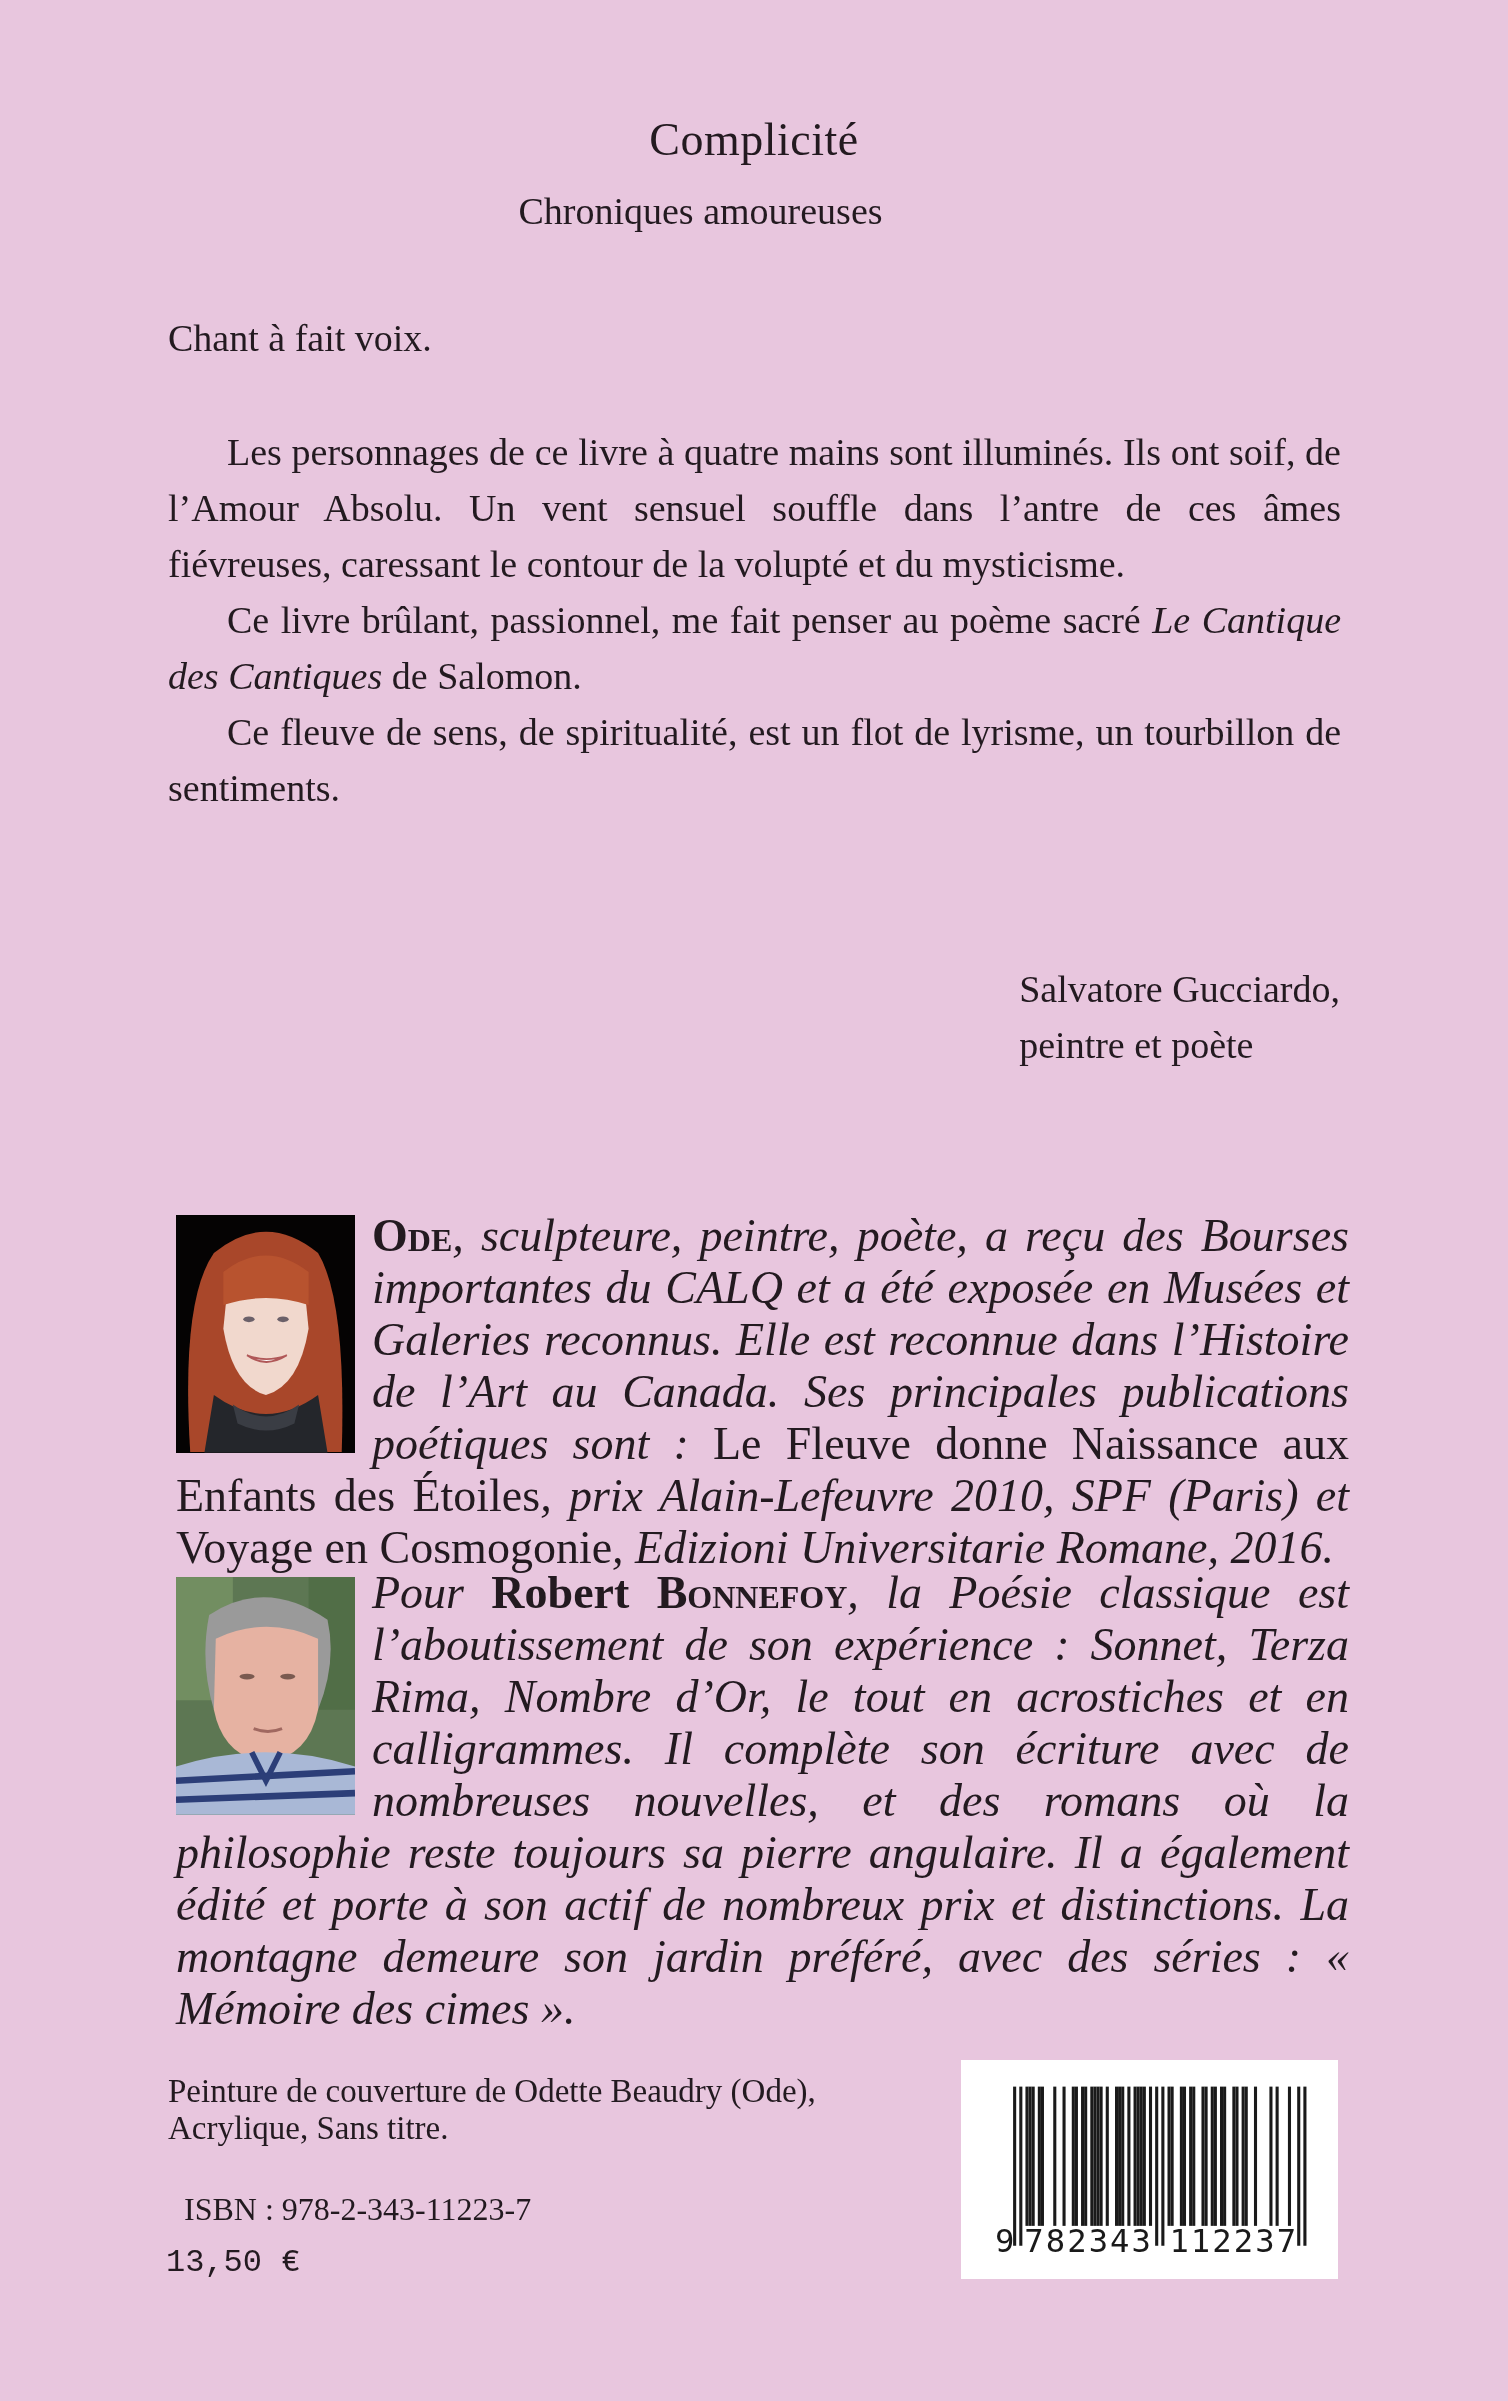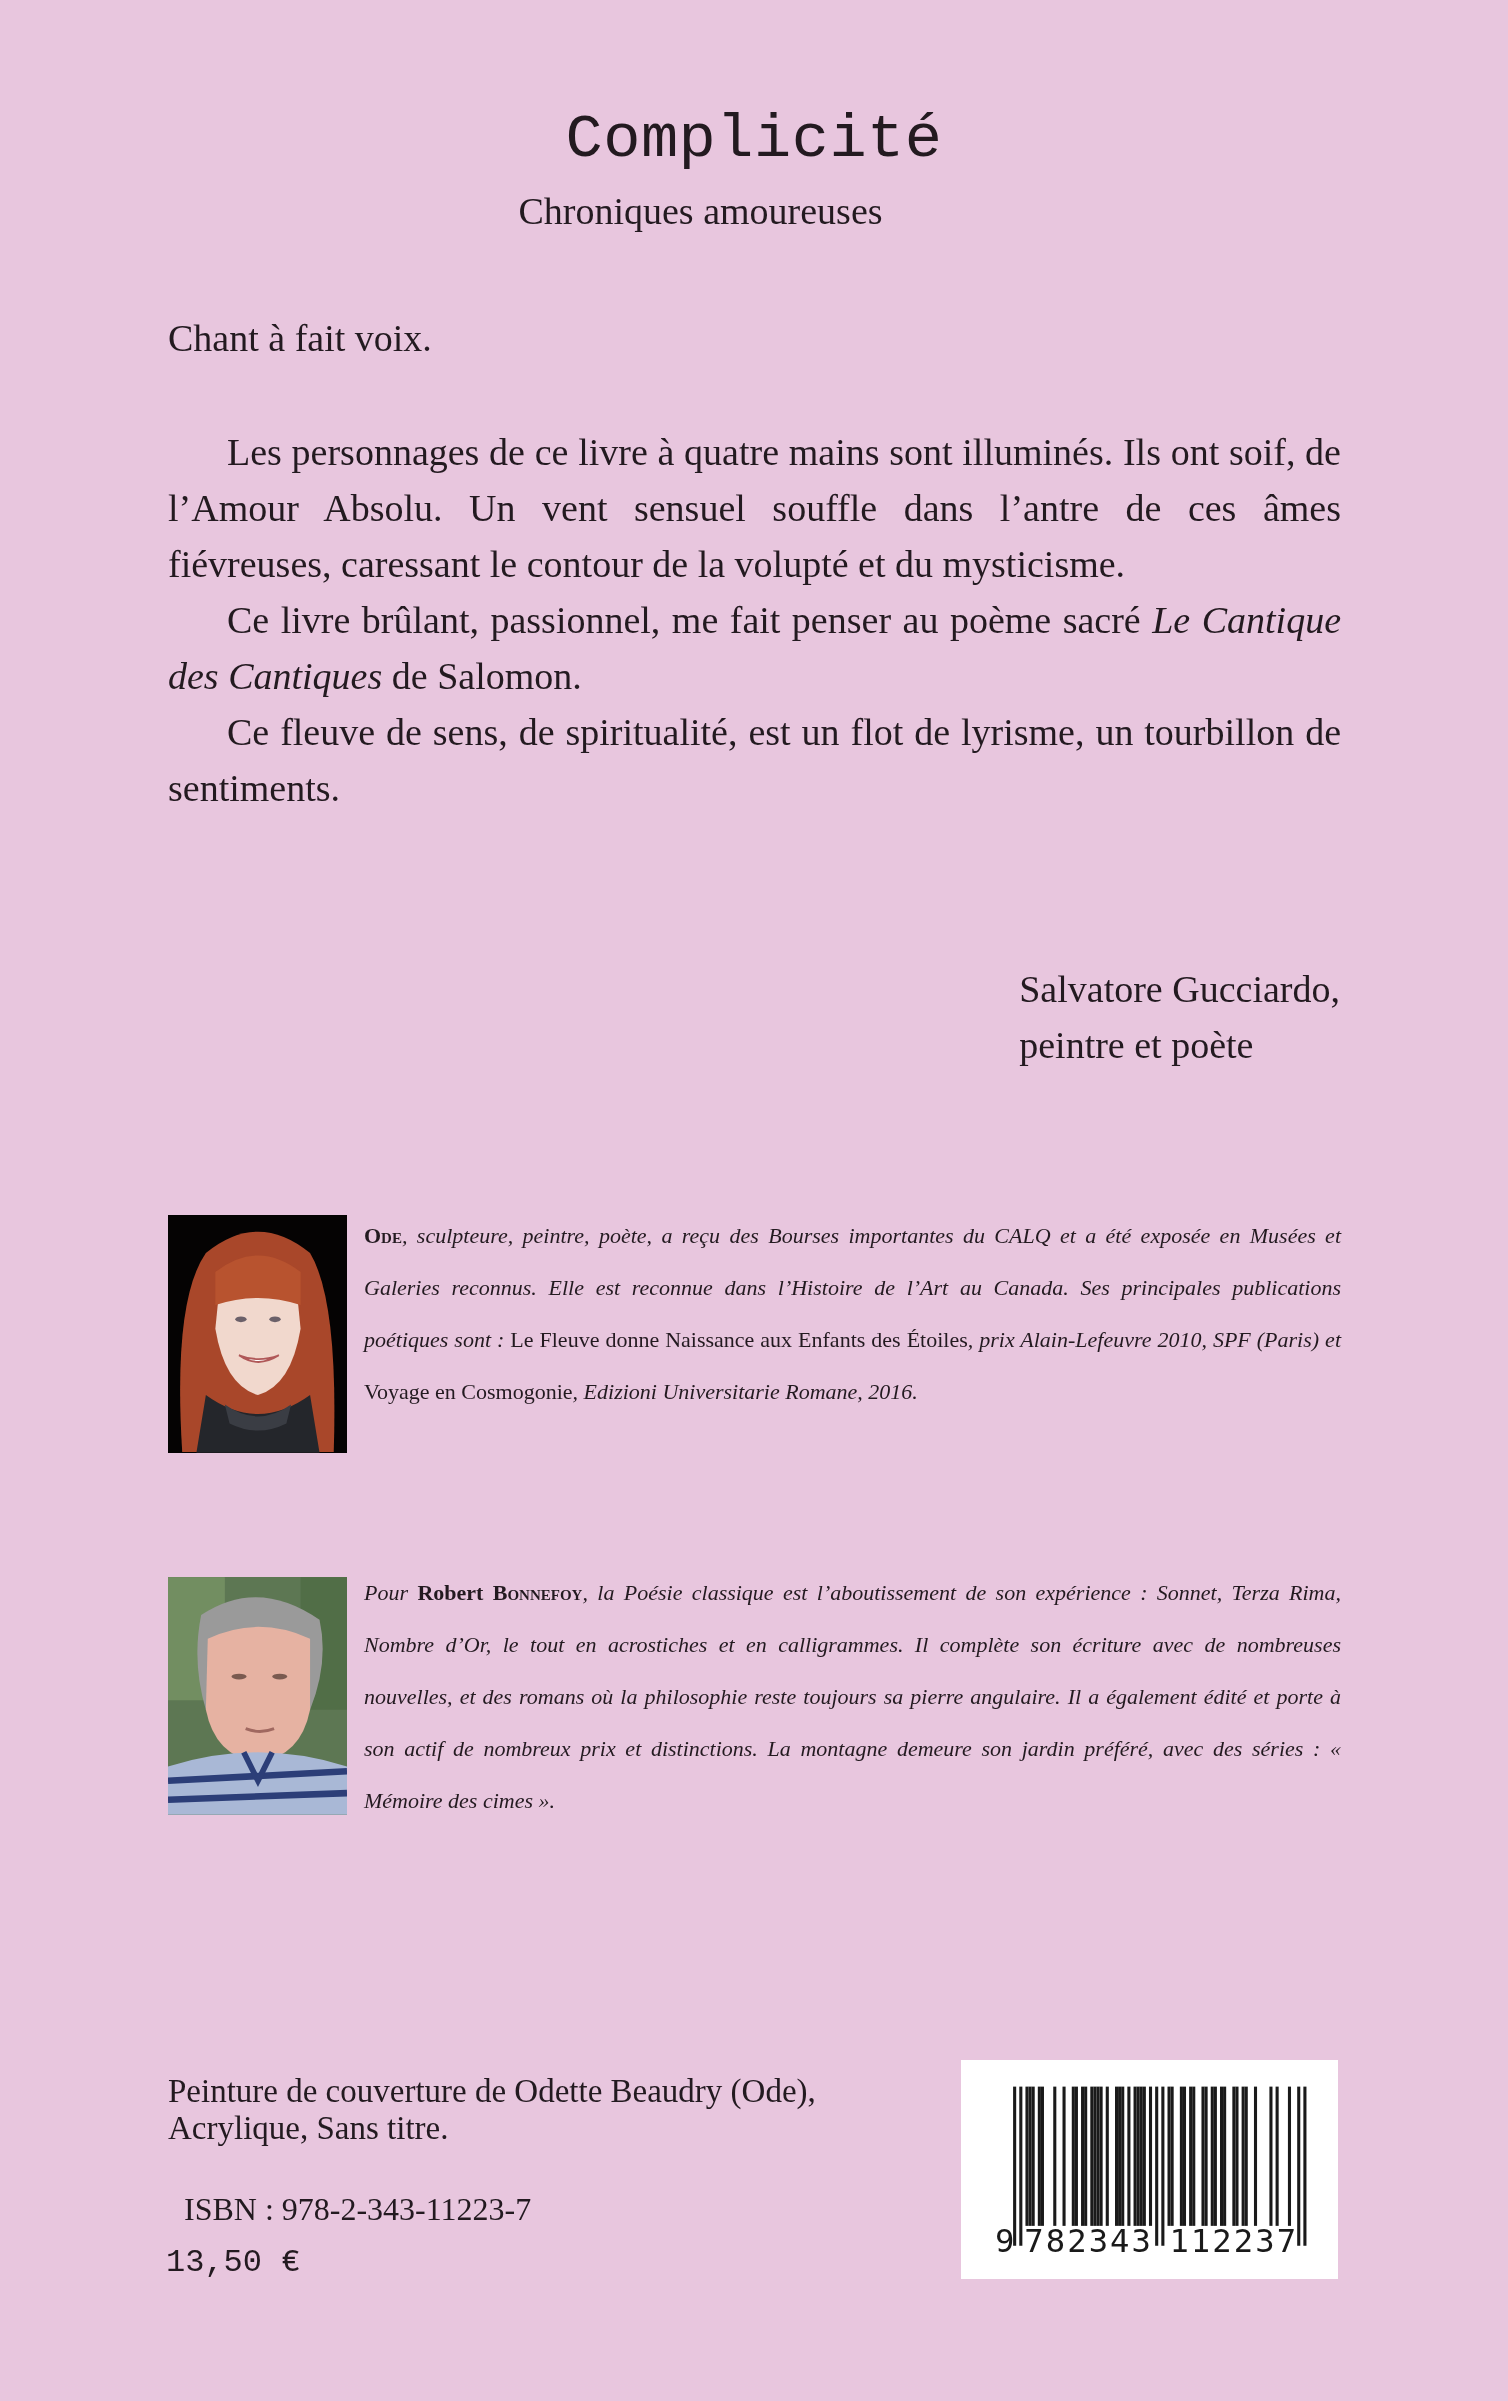--- a/index.html
+++ b/index.html
@@ -6,42 +6,42 @@
   body {
     width: 1508px; height: 2402px;
     background: #e8c6de;
     position: relative; overflow: hidden;
     color: #231a20;
     font-family: "Liberation Serif", "DejaVu Serif", serif;
   }
   .abs { position: absolute; }
   .title {
     left: 0; width: 1508px; top: 102px; text-align: center;
-    font-size: 62px; line-height: 76px; letter-spacing: 0.5px; font-family: Liberation Mono, monospace;
+    font-size: 46px; line-height: 76px; letter-spacing: 0.5px;
   }
   .subtitle {
     left: 0; width: 1401px; top: 189px; text-align: center;
     font-size: 38px; line-height: 45px;
   }
   .body-text {
     left: 168px; width: 1173px;
     font-size: 38px; line-height: 56px;
   }
   .intro { top: 310px; }
   .review { top: 424px; }
   .para { margin: 0; text-align: justify; text-indent: 59px; }
   .signature {
     right: 168px; top: 961px; text-align: left;
     font-size: 38px; line-height: 56px;
   }
   .signature div { white-space: nowrap; }
 
   .bio {
-    left: 168px; width: 1173px;
-    font-size: 22px; line-height: 52px; font-style: italic;
+    left: 176px; width: 1173px;
+    font-size: 46px; line-height: 52px; font-style: italic;
     text-align: justify;
   }
   .bio-ode { top: 1210px; }
   .bio-robert { top: 1567px; }
   .bio p { margin: 0; }
   .bio .photo {
     float: left; width: 179px; margin: 4.7px 17px 3.8px 0;
     position: relative; overflow: hidden;
   }
   .bio-ode .photo { height: 238px; background: #050303; }

